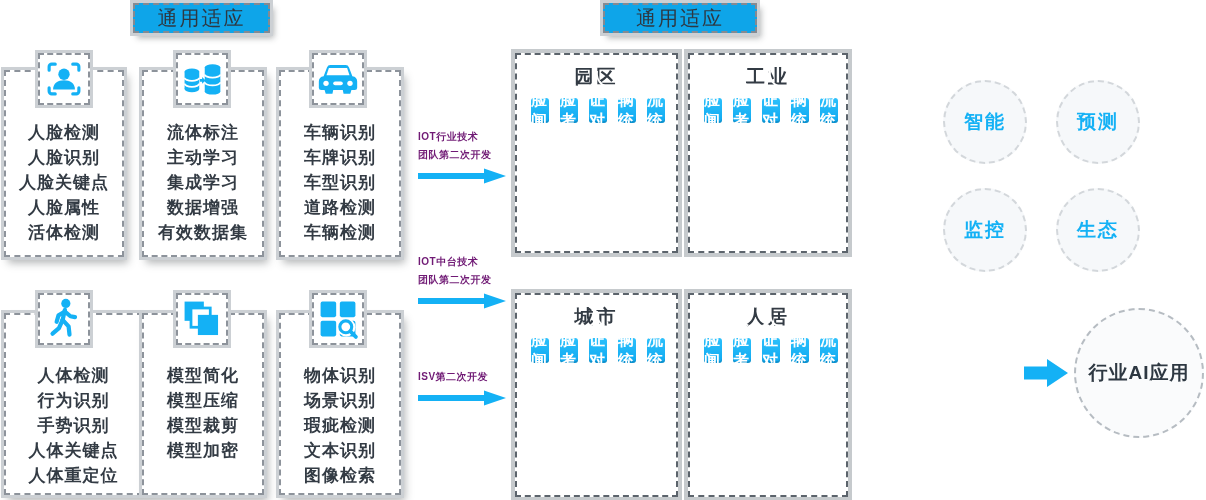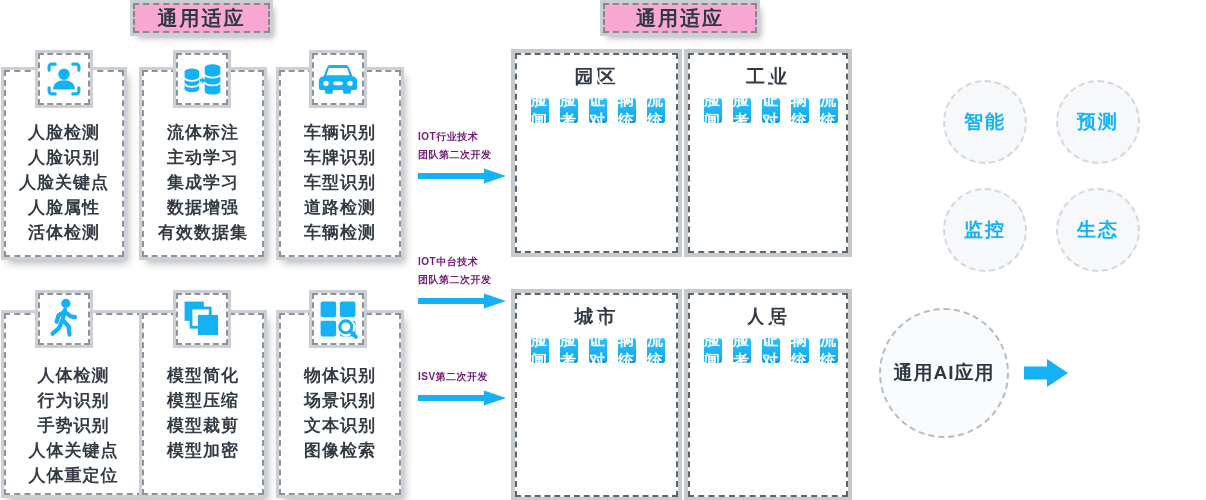--- a/index.html
+++ b/index.html
@@ -1,23 +1,23 @@
 <!DOCTYPE html>
 <html><head>
 <meta charset="utf-8">
 <style>
   html,body{margin:0;padding:0;background:#fff;}
   .canvas{position:relative;width:1206px;height:500px;background:#fff;overflow:hidden;
           font-family:"Liberation Sans",sans-serif;color:#2e3842;}
 
   
-  .tag{position:absolute;background:#f9a8d4;border:2px dashed #848a92;
+  .tag{position:absolute;background:#0ea5e9;border:2px dashed #848a92;
        box-shadow:0 0 0 3px #ccd0d4,4px 5px 6px rgba(40,45,50,.35);
        display:flex;align-items:center;justify-content:center;
-       font-size:20px;font-weight:bold;letter-spacing:2px;box-sizing:border-box;}
+       font-size:20px;font-weight:normal;letter-spacing:2px;box-sizing:border-box;}
 
   .cap-panel{position:absolute;background:#fff;border:2px dashed #8d939b;
        box-shadow:0 0 0 3px #ccd0d4,4px 6px 8px rgba(40,45,50,.35);box-sizing:border-box;}
   .cap-list{position:absolute;left:0;top:48px;width:100%;text-align:center;
        font-size:17px;font-weight:600;color:#333b44;line-height:25px;letter-spacing:1px;}
 
   .icon-box{position:absolute;width:52px;height:52px;background:#fff;border:2px dashed #8d939b;
        box-shadow:0 0 0 3px #ccd0d4;box-sizing:border-box;z-index:3;
        display:flex;align-items:center;justify-content:center;}
 
@@ -164,20 +164,21 @@
       <rect x="5" y="5" width="21" height="21" fill="#14b1f5"></rect>
       <rect x="12" y="12" width="21" height="21" fill="#fff" stroke="#14b1f5" stroke-width="3"></rect>
       <rect x="19.5" y="19.5" width="22" height="22" fill="#14b1f5"></rect>
     </svg>
   </div>
 
   <div class="cap-panel" style="left:279px;top:313px;width:122px;height:182px">
     <div class="cap-list">
       <div>物体识别</div>
       <div>场景识别</div>
+      <div>瑕疵检测</div>
       <div>文本识别</div>
       <div>图像检索</div>
     </div>
   </div>
   <div class="icon-box" style="left:312px;top:293px">
     <svg viewBox="0 0 48 48" width="44" height="44">
       <g fill="#14b1f5">
         <rect x="5" y="5" width="17" height="17" rx="2"></rect>
         <rect x="26" y="5" width="17" height="17" rx="2"></rect>
         <rect x="5" y="26" width="17" height="17" rx="2"></rect>
@@ -271,20 +272,20 @@
   <div class="feat-circle" style="left:1056px;top:80px">
     <span>预测</span>
   </div>
   <div class="feat-circle" style="left:943px;top:188px">
     <span>监控</span>
   </div>
   <div class="feat-circle" style="left:1056px;top:188px">
     <span>生态</span>
   </div>
 
-  <div class="big-circle" style="left:879px;top:308px">
-    <span>通用AI应用</span>
-  </div>
   <svg class="abs" style="left:1024px;top:357px" width="46" height="32">
     <path d="M0 9.5 h23 V2 l21 14 -21 14 v-7.5 H0 z" fill="#14b1f5"></path>
   </svg>
+  <div class="big-circle" style="left:1074px;top:308px">
+    <span>行业AI应用</span>
+  </div>
 
 </div>
 
 </body></html>

